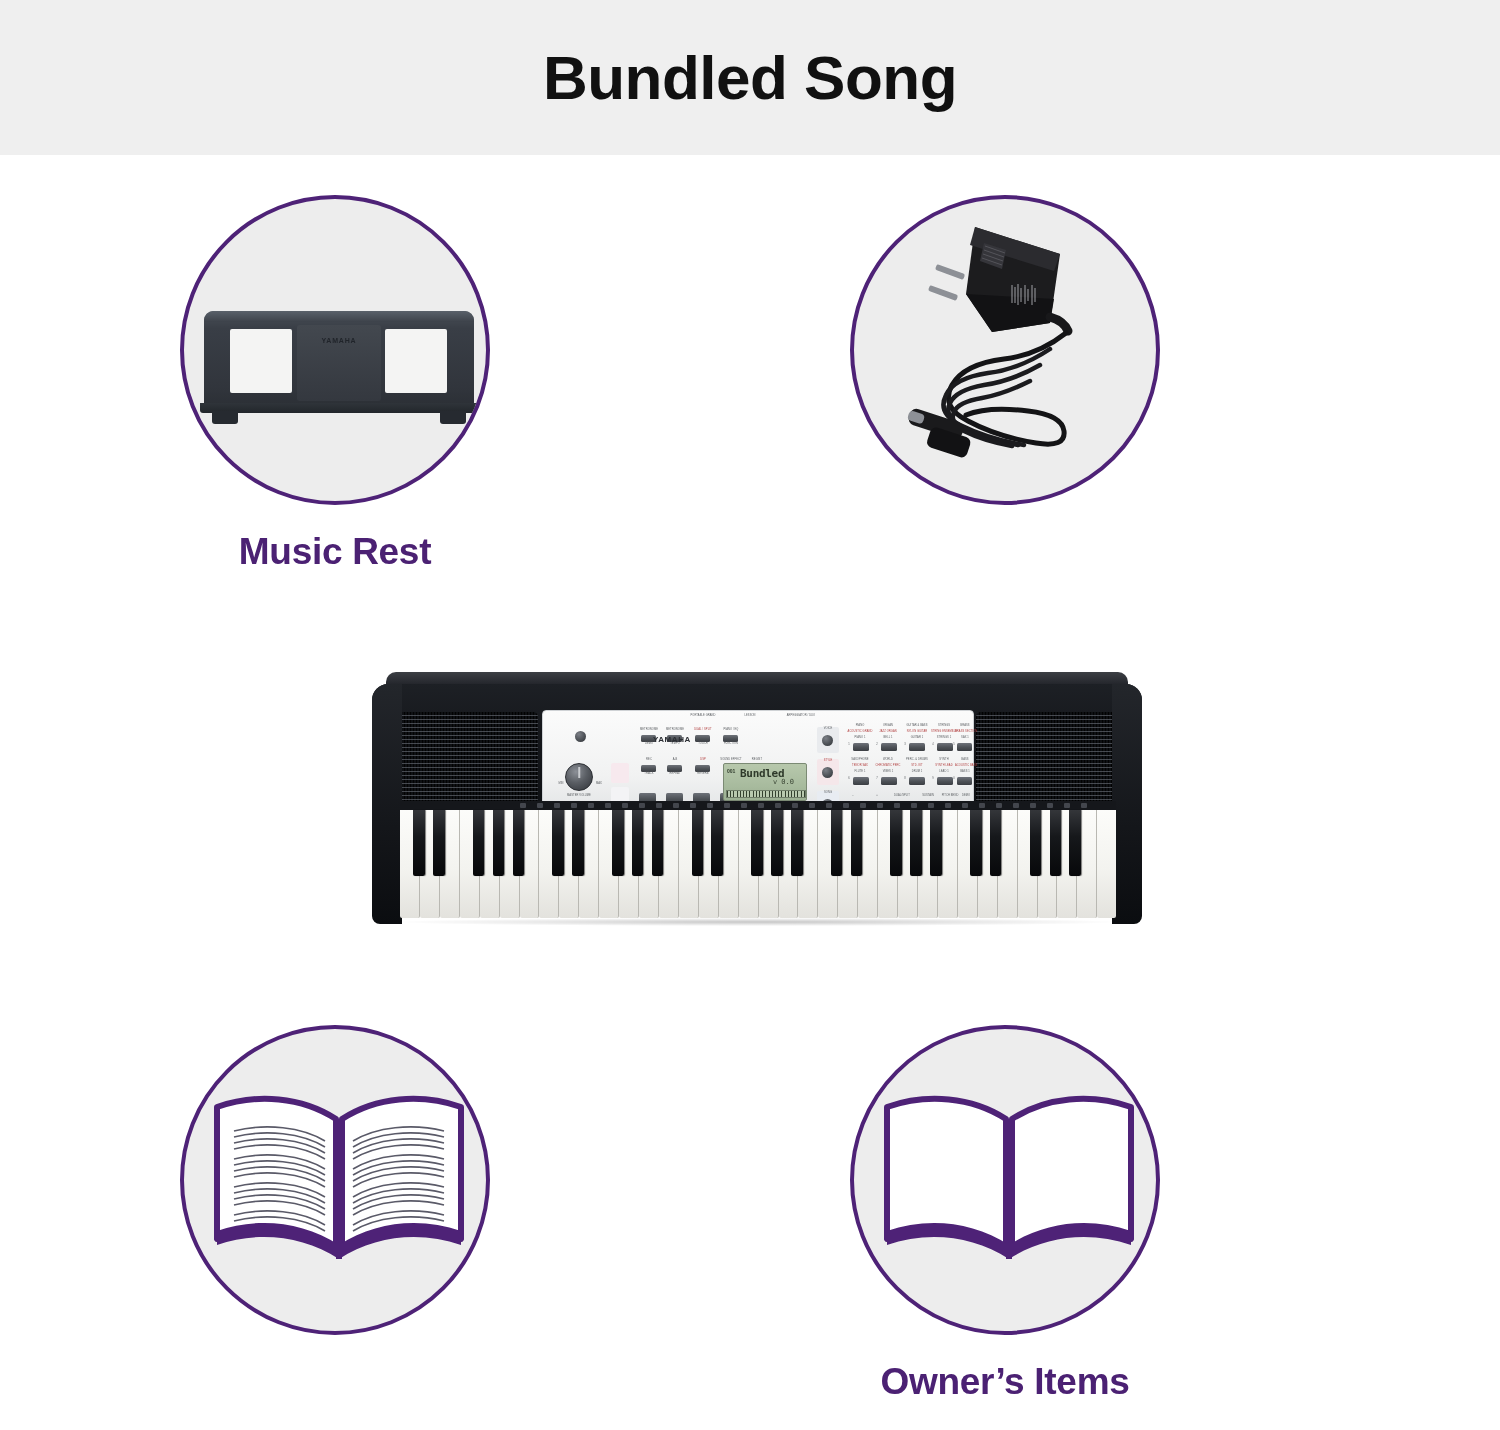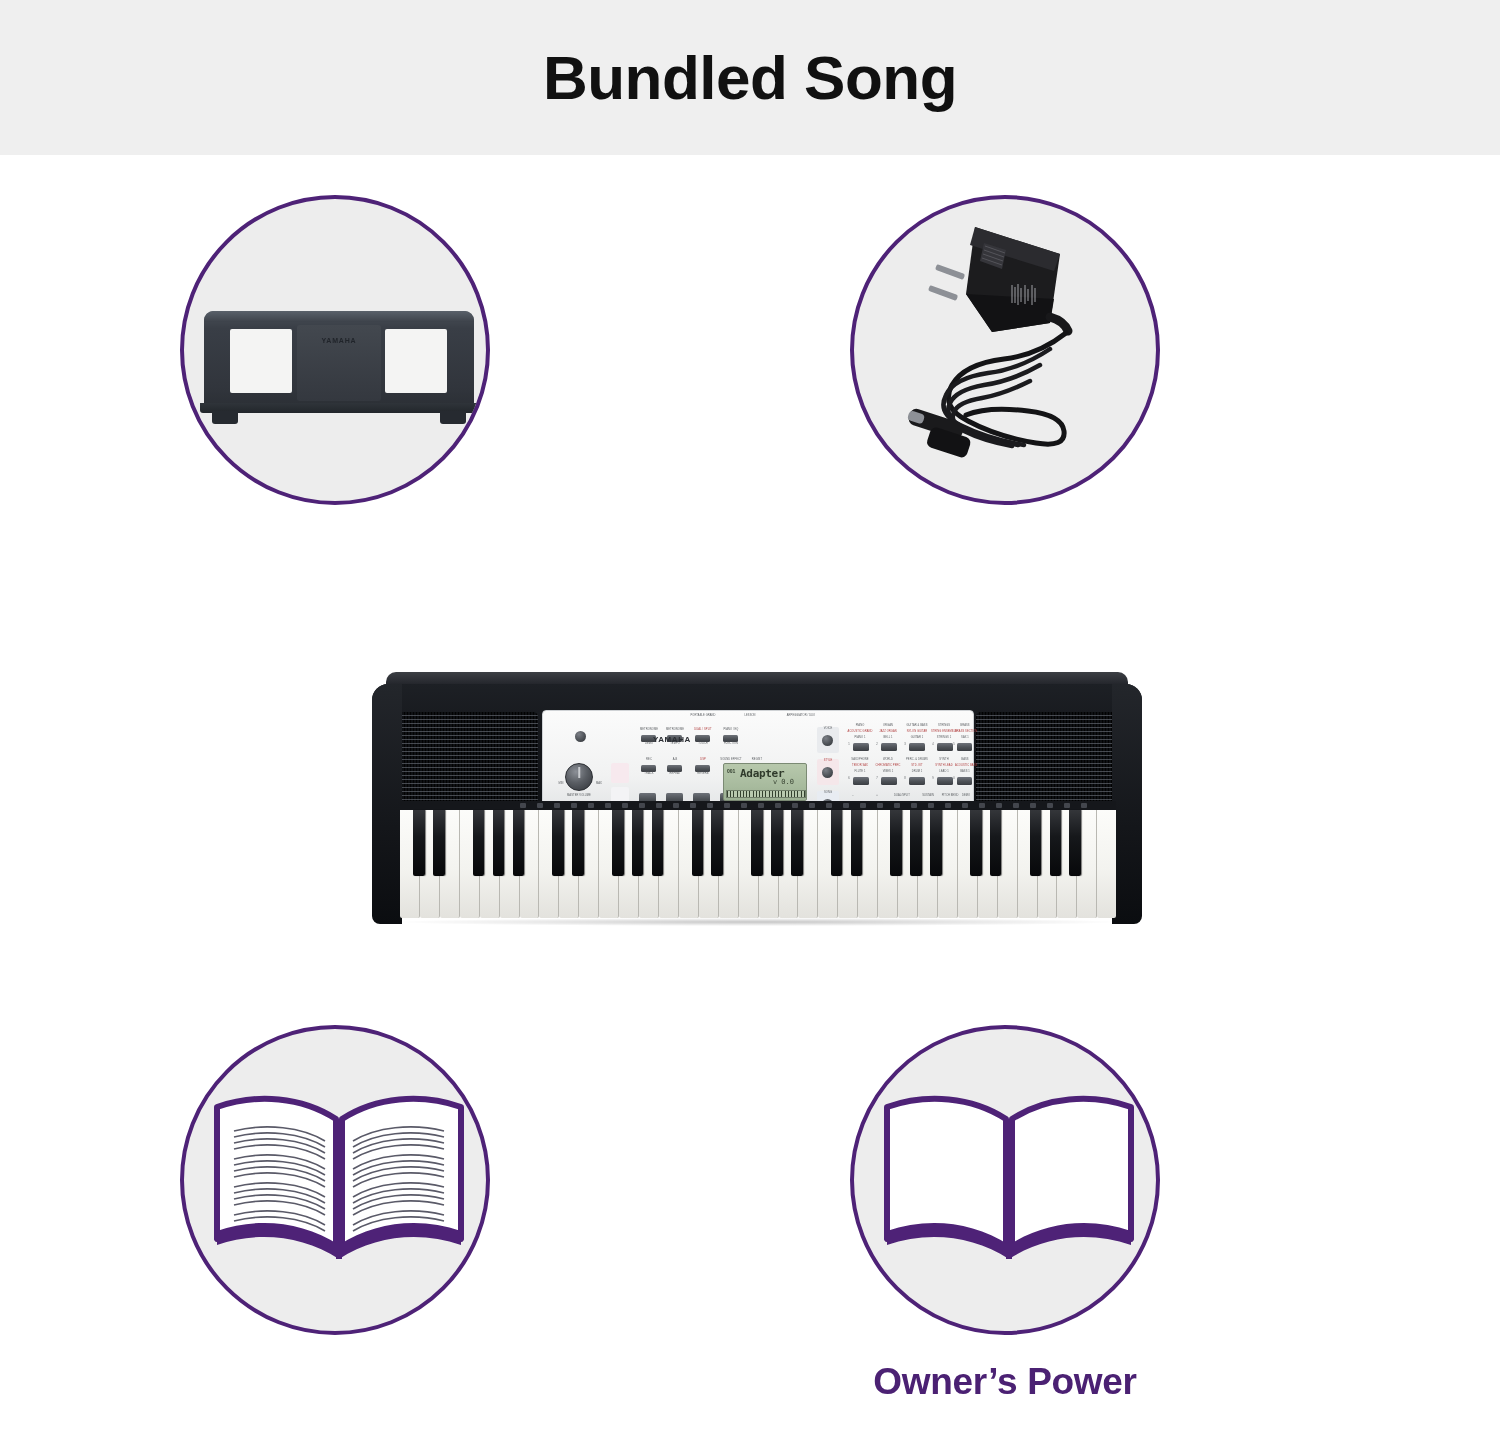--- a/index.html
+++ b/index.html
@@ -303,20 +303,21 @@
         <div class="mr-toprail"></div>
         <div class="mr-center"></div>
         <div class="mr-window left"></div>
         <div class="mr-window right"></div>
         <div class="mr-logo">YAMAHA</div>
         <div class="mr-base"></div>
         <div class="mr-foot l"></div>
         <div class="mr-foot r"></div>
       </div>
     </div>
+    <div class="item-label">Music Rest</div>
   </div>
 
   <div class="item" id="item-power-adapter">
     <div class="circle">
       <svg class="adapter" viewBox="0 0 310 310">
 
         <g fill="#8d9096">
           <rect x="83" y="65" width="30" height="6" rx="2" transform="rotate(20 83 65)"></rect>
           <rect x="76" y="86" width="30" height="6" rx="2" transform="rotate(20 76 86)"></rect>
         </g>
@@ -438,21 +439,21 @@
         <div class="btn" style="left:177px; top:82px; width:17px; height:11px;"></div>
         <div class="micro-label" style="left:174px; top:95px; width:24px;">START</div>
         <div class="micro-label" style="left:174px; top:101px; width:24px;">STOP</div>
 
         <div class="btn" style="left:204px; top:82px; width:17px; height:11px;"></div>
         <div class="micro-label red" style="left:201px; top:95px; width:24px;">TEMPO</div>
         <div class="micro-label" style="left:201px; top:101px; width:24px;">TAP</div>
 
         <div class="lcd">
           <div class="lcd-voice-ico">001</div>
-          <div class="lcd-main">Adapter</div>
+          <div class="lcd-main">Bundled</div>
           <div class="lcd-num">v 0.0</div>
           <div class="lcd-kb"></div>
         </div>
 
         <div class="panel-logo">YAMAHA</div>
 
         <div class="mode-pad voice" style="left:274px; top:16px;">
           <div class="micro-label" style="left:0; top:1px; width:22px;">VOICE</div>
           <div class="knob-small" style="left:5px; top:8px;"></div>
         </div>
@@ -710,16 +711,16 @@
 
   <div class="item" id="item-owners-manual">
     <div class="circle">
       <svg class="book-svg" width="254" height="190" viewBox="0 0 254 190">
         <path d="M5 18 C45 4 90 8 124 30 L124 162 C90 140 45 136 5 150 Z" fill="#ffffff" stroke="#4e2277" stroke-width="6" stroke-linejoin="round"></path>
         <path d="M249 18 C209 4 164 8 130 30 L130 162 C164 140 209 136 249 150 Z" fill="#ffffff" stroke="#4e2277" stroke-width="6" stroke-linejoin="round"></path>
         <path d="M5 142 C45 128 90 132 127 156 C164 132 209 128 249 142 L249 156 C209 142 164 146 127 170 C90 146 45 142 5 156 Z" fill="#4e2277"></path>
         <path d="M127 30 L127 170" stroke="#4e2277" stroke-width="6"></path>
       </svg>
     </div>
-    <div class="item-label">Owner’s Power</div>
+    <div class="item-label">Owner’s Items</div>
   </div>
 
 </div>
 
 </body></html>

